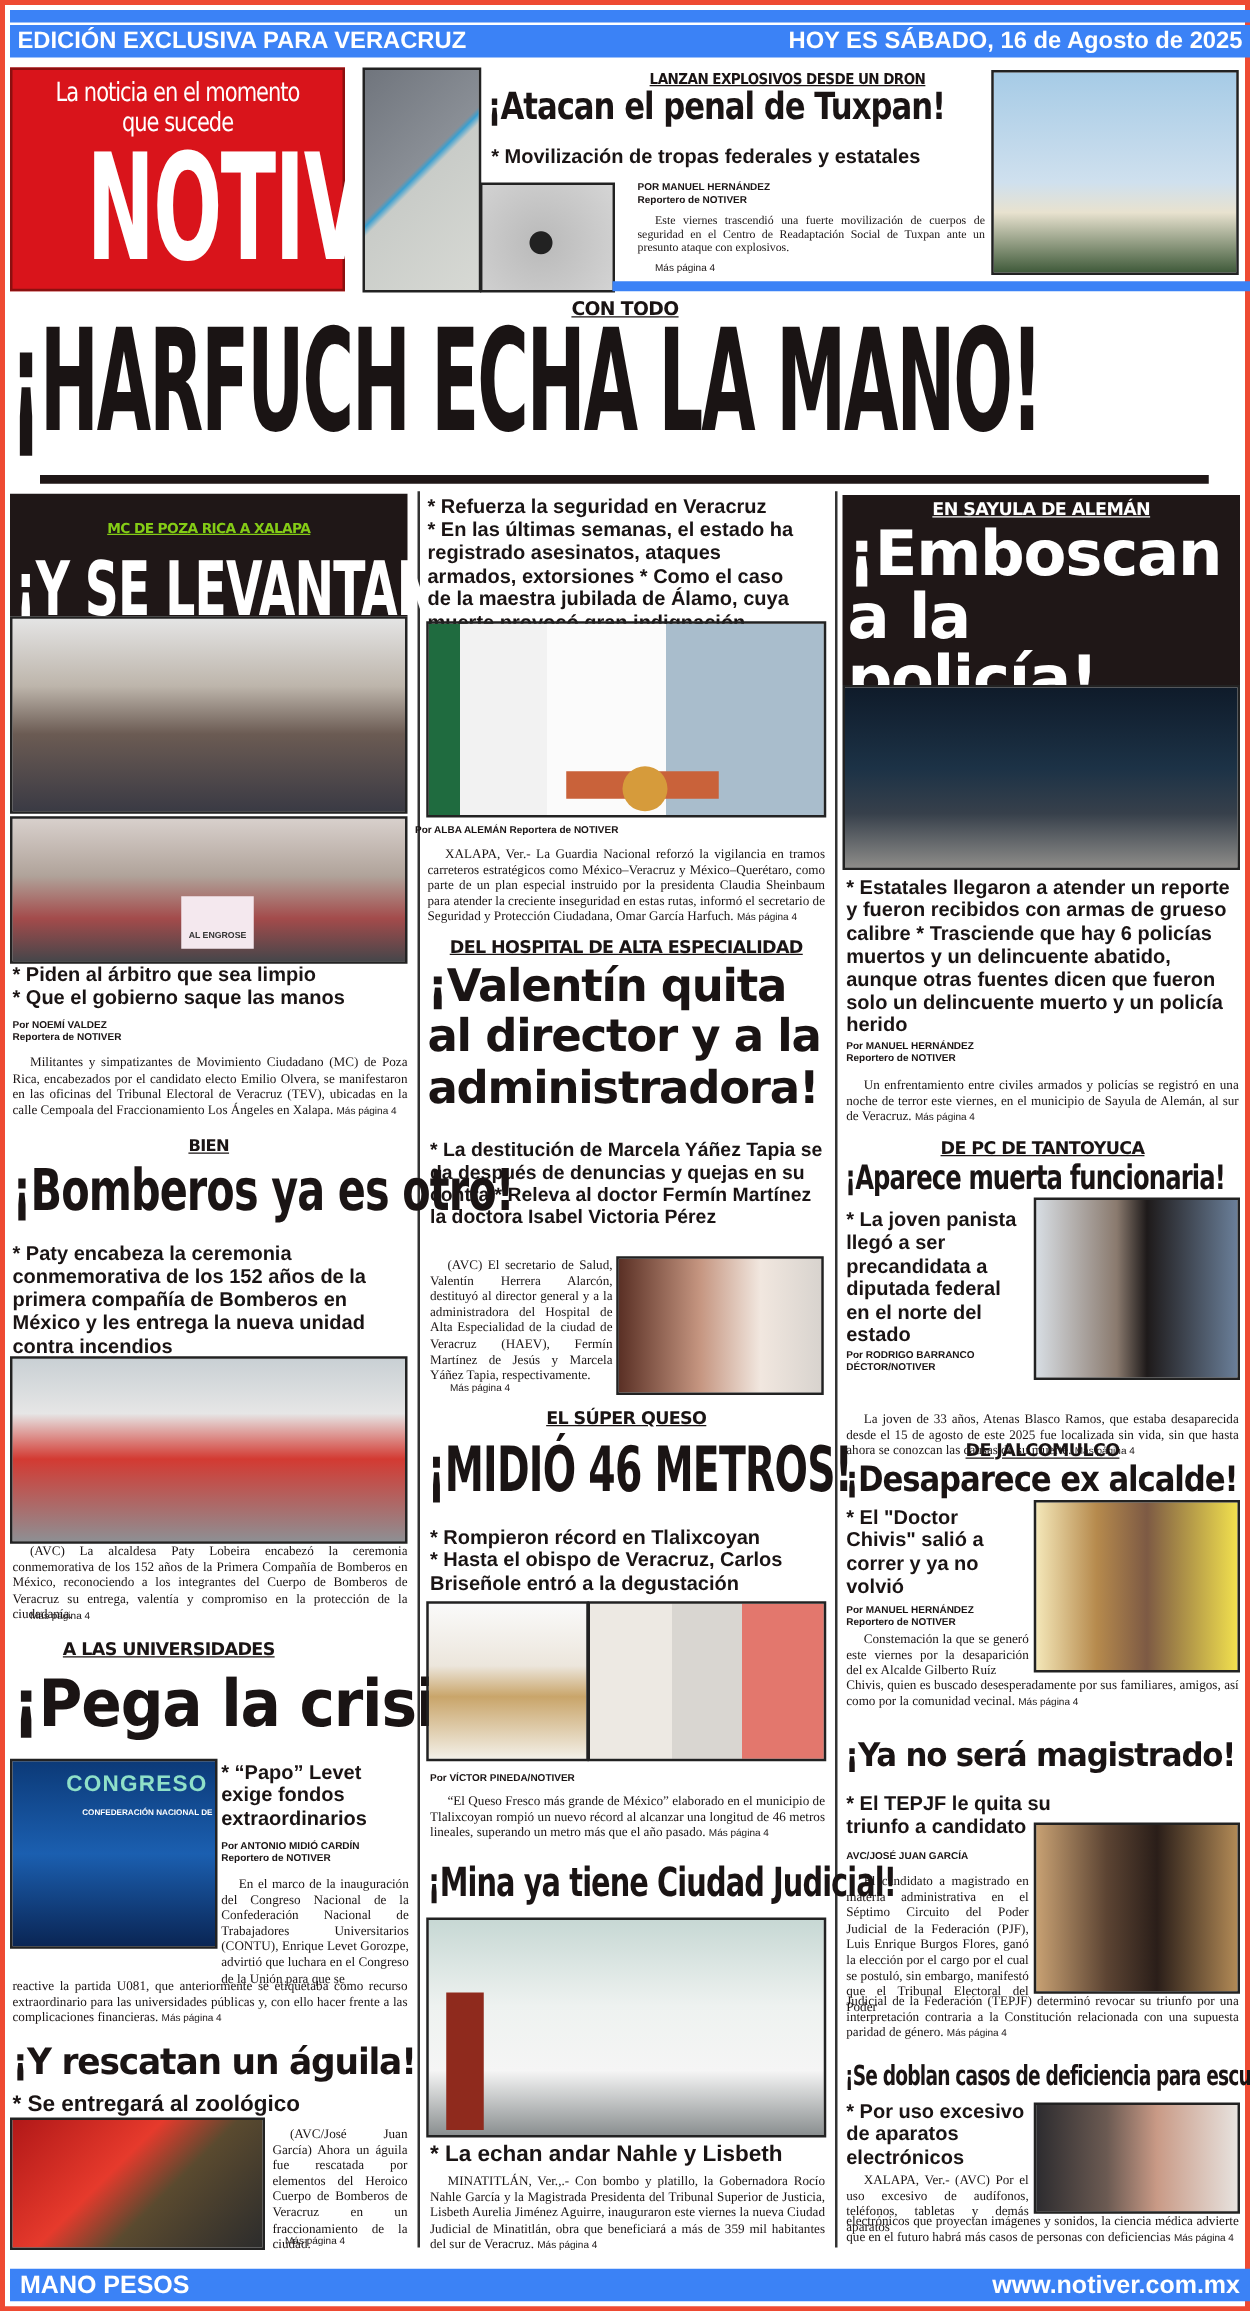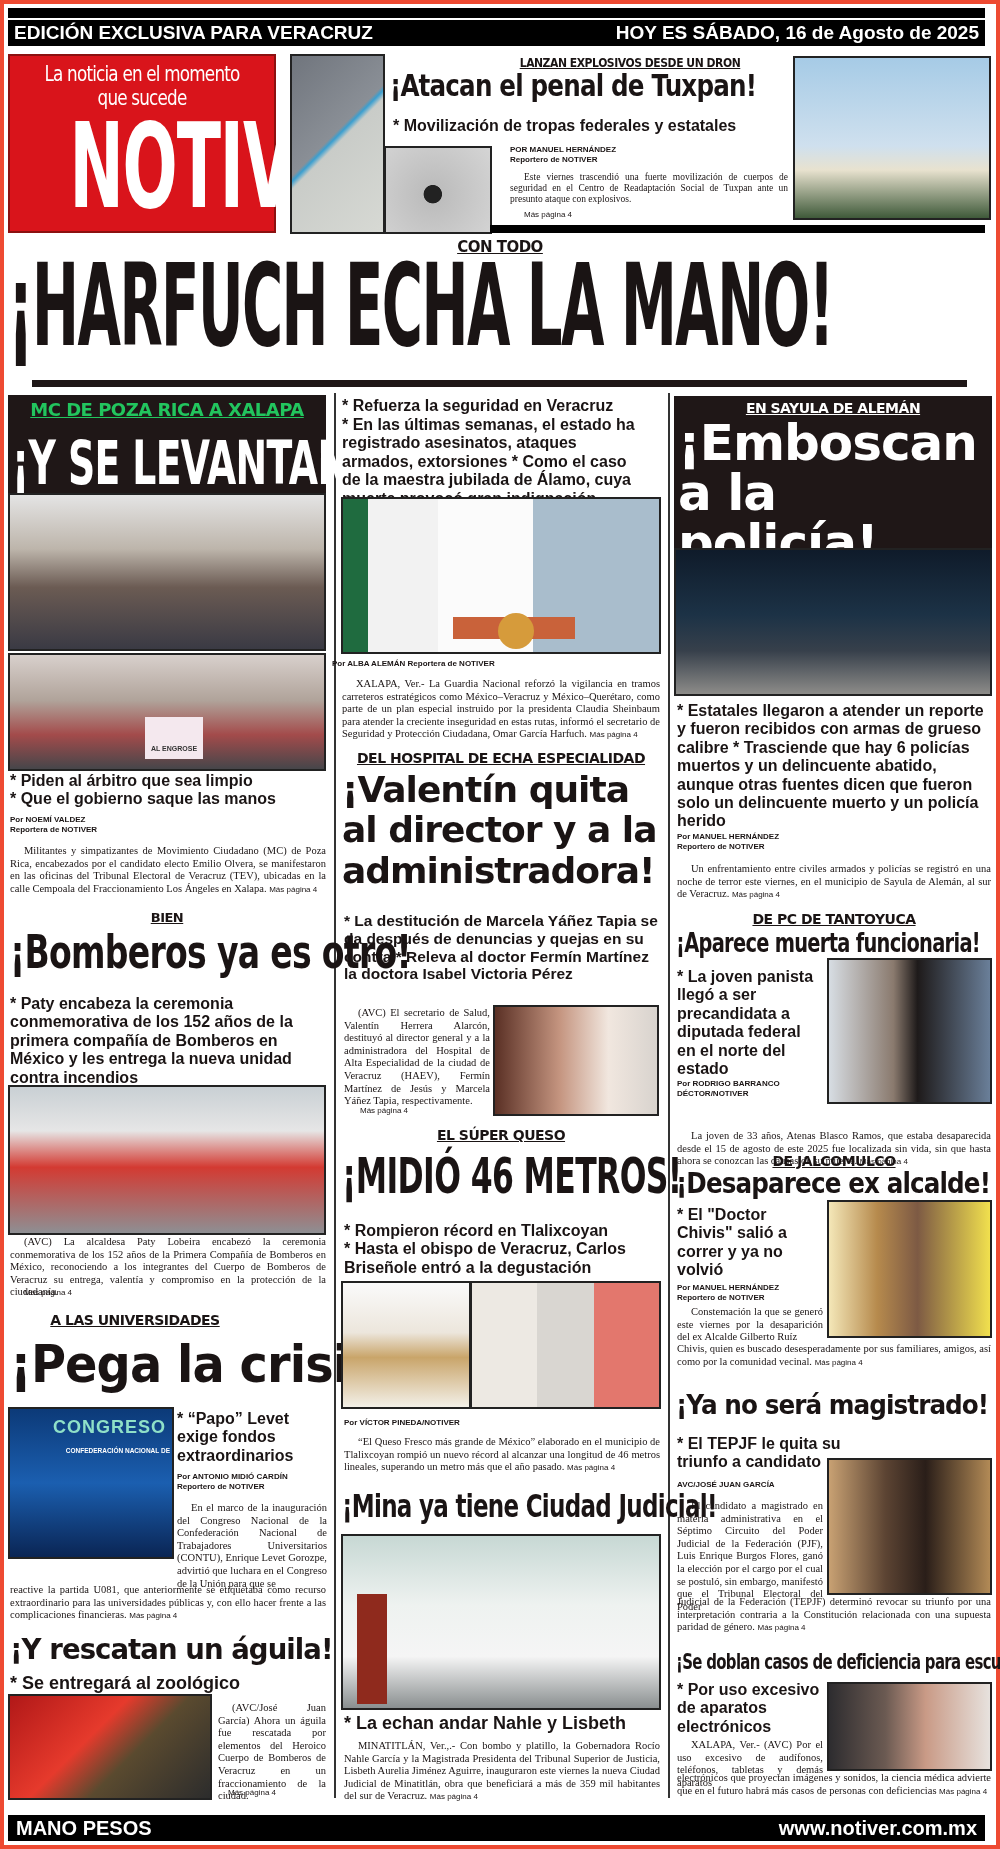--- a/index.html
+++ b/index.html
@@ -1,18 +1,18 @@
 <!DOCTYPE html>
 <html><head>
 <meta charset="utf-8">
 <style>
 *{box-sizing:border-box;margin:0;padding:0}
 body{width:1000px;height:1849px;background:#fff;font-family:"Liberation Sans",sans-serif;color:#1a1414;overflow:hidden;position:relative}
 .frame{position:absolute;left:0;top:0;width:1000px;height:1849px;border:4px solid #ee4a32;}
-.bar{position:absolute;left:8px;right:15px;background:#000000;}
+.bar{position:absolute;left:8px;right:0;background:#3b82f6;}
 .topline{top:8px;height:10px}
 .edition{top:20px;height:26px;display:flex;justify-content:space-between;align-items:center;padding:0 6px;color:#fff;font-weight:bold;font-size:19px}
 .logo{position:absolute;left:8px;top:54px;width:268px;height:179px;background:#d9141b;border:2px solid #8c1010;color:#fff;text-align:center;font-family:"DejaVu Sans",sans-serif}
 .logo .slogan{font-size:21px;margin-top:6px;letter-spacing:-1px;transform:scaleX(.8)}
 .logo .brand{font-size:118px;line-height:120px;font-weight:bold;transform:scaleX(.55);transform-origin:center;letter-spacing:-2px;margin-top:-4px}
 .photo{position:absolute;border:2px solid #222;overflow:hidden}
 .ph-asphalt{background:linear-gradient(135deg,#70757d 0%,#8a8f96 45%,#3a9fd0 47%,#c9ccc8 50%,#d7d9d4 100%)}
 .ph-grey{background:radial-gradient(circle at 45% 55%,#222 0 12%,#bdbdbd 13%,#d5d5d5 100%)}
 .ph-tower{background:linear-gradient(180deg,#a6cbe6 0%,#cfe0ee 55%,#e8e2cf 70%,#3f5a3a 100%)}
 .ph-street{background:linear-gradient(180deg,#e4e4e4 0%,#bdb5ab 35%,#6b5b53 60%,#3a3a44 100%)}
@@ -74,21 +74,21 @@
 <div class="bar" style="top:225px;height:8px;left:490px"></div>
 
 <div class="abs kicker" style="left:0;top:238px;width:1000px;font-size:15px">CON TODO</div>
 <div class="abs hd" style="left:8px;top:252px;width:990px;font-size:108px;line-height:1;white-space:nowrap;letter-spacing:-3px;overflow:visible"><span class="cond" style="transform:scaleX(.52) scaleY(1.05)">¡HARFUCH ECHA LA MANO!</span></div>
 <div class="abs" style="left:32px;top:380px;width:935px;height:7px;background:#1f1717"></div>
 
 <div class="colrule" style="left:334px;top:393px;height:1405px"></div>
 <div class="colrule" style="left:668px;top:393px;height:1405px"></div>
 
 <div class="blackbox" style="left:8px;top:395px;width:318px;height:98px">
-  <div class="kicker" style="font-size:18px;margin-top:4px;color:#22c55e">MC DE POZA RICA A XALAPA</div>
+  <div class="kicker" style="font-size:11px;margin-top:21px;color:#84cc16">MC DE POZA RICA A XALAPA</div>
   <div class="hd" style="font-size:60px;white-space:nowrap;margin-top:12px;padding-left:4px"><span class="cond" style="transform:scaleX(.63)">¡Y SE LEVANTAN!</span></div>
 </div>
 <div class="photo ph-street" style="left:8px;top:493px;width:318px;height:158px"></div>
 <div class="photo ph-street2" style="left:8px;top:653px;width:318px;height:118px">
   <div style="position:absolute;left:135px;top:62px;width:58px;height:42px;background:#f4e8ee;color:#333;font-size:7px;font-weight:bold;text-align:center;padding-top:28px">AL ENGROSE</div>
 </div>
 <div class="abs sub" style="left:10px;top:772px;width:318px;font-size:16px;white-space:pre-line">* Piden al árbitro que sea limpio
 * Que el gobierno saque las manos</div>
 <div class="abs byline" style="left:10px;top:815px">
   <div>Por NOEMÍ VALDEZ</div>
@@ -125,21 +125,21 @@
 
 <div class="abs sub" style="left:342px;top:397px;width:320px;font-size:16px">* Refuerza la seguridad en Veracruz</div>
 <div class="abs sub" style="left:342px;top:416px;width:300px;font-size:16px">* En las últimas semanas, el estado ha registrado asesinatos, ataques armados, extorsiones * Como el caso de la maestra jubilada de Álamo, cuya muerte provocó gran indignación</div>
 <div class="photo ph-podium" style="left:341px;top:497px;width:320px;height:157px">
   <div style="position:absolute;left:110px;top:118px;width:122px;height:22px;background:#c9623a"></div>
   <div style="position:absolute;left:155px;top:114px;width:36px;height:36px;border-radius:50%;background:#d69b3b"></div>
 </div>
 <div class="abs byline" style="left:332px;top:659px">Por ALBA ALEMÁN Reportera de NOTIVER</div>
 <div class="abs body" style="left:342px;top:678px;width:318px"><span>XALAPA, Ver.- La Guardia Nacional reforzó la vigilancia en tramos carreteros estratégicos como México–Veracruz y México–Querétaro, como parte de un plan especial instruido por la presidenta Claudia Sheinbaum para atender la creciente inseguridad en estas rutas, informó el secretario de Seguridad y Protección Ciudadana, Omar García Harfuch.</span> <span class="mas">Más página 4</span></div>
 
-<div class="abs kicker" style="left:334px;top:750px;width:334px;font-size:14px">DEL HOSPITAL DE ECHA ESPECIALIDAD</div>
+<div class="abs kicker" style="left:334px;top:750px;width:334px;font-size:14px">DEL HOSPITAL DE ALTA ESPECIALIDAD</div>
 <div class="abs hd" style="left:342px;top:770px;width:320px;font-size:36px;line-height:1.12">¡Valentín quita al director y a la administradora!</div>
 <div class="abs sub" style="left:344px;top:912px;width:318px;font-size:15.5px">* La destitución de Marcela Yáñez Tapia se da después de denuncias y quejas en su contra * Releva al doctor Fermín Martínez la doctora Isabel Victoria Pérez</div>
 <div class="abs body" style="left:344px;top:1007px;width:146px"><span>(AVC) El secretario de Salud, Valentín Herrera Alarcón, destituyó al director general y a la administradora del Hospital de Alta Especialidad de la ciudad de Veracruz (HAEV), Fermín Martínez de Jesús y Marcela Yáñez Tapia, respectivamente.</span></div>
 <div class="abs mas" style="left:360px;top:1106px">Más página 4</div>
 <div class="photo ph-women" style="left:493px;top:1005px;width:166px;height:111px"></div>
 
 <div class="abs kicker" style="left:334px;top:1127px;width:334px;font-size:14px">EL SÚPER QUESO</div>
 <div class="abs hd" style="left:342px;top:1150px;width:320px;font-size:50px;white-space:nowrap"><span class="cond" style="transform:scaleX(.63)">¡MIDIÓ 46 METROS!</span></div>
 <div class="abs sub" style="left:344px;top:1222px;width:320px;font-size:16px;white-space:pre-line">* Rompieron récord en Tlalixcoyan
 * Hasta el obispo de Veracruz, Carlos Briseñole entró a la degustación</div>

